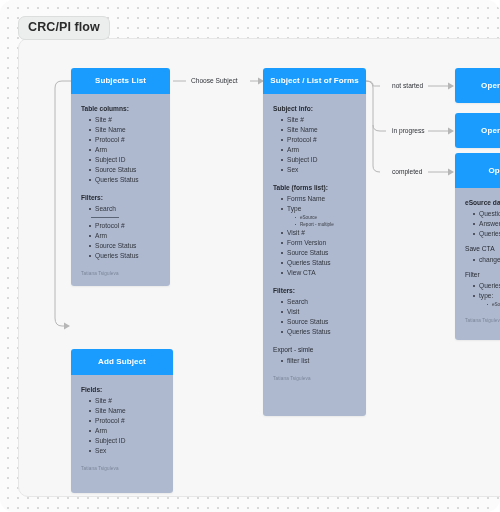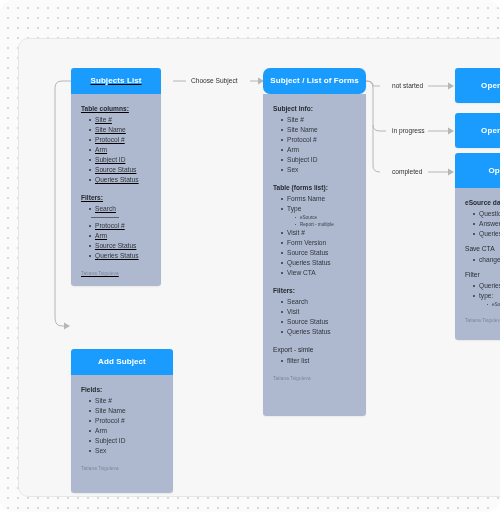--- a/index.html
+++ b/index.html
@@ -168,30 +168,30 @@
   .edge-label {
     position: absolute;
     z-index: 12;
     font-size: 6.6px;
     color: #2f3237;
     white-space: nowrap;
     line-height: 1;
   }
 
   
-  #card-subjects-list { left: 71px; top: 68px; width: 90px; text-decoration: underline; }
+  #card-subjects-list { left: 71px; top: 68px; width: 99px; }
   #card-subjects-list .card-head { height: 26px; }
   #card-subjects-list .card-body { min-height: 191px; }
 
   #card-add-subject { left: 71px; top: 313px; width: 102px; margin-top: 36px; }
   #card-add-subject .card-head { height: 26px; }
   #card-add-subject .card-body { min-height: 118px; }
 
   #card-subject-forms { left: 263px; top: 68px; width: 103px; }
-  #card-subject-forms .card-head { height: 26px; border-radius: 7px; }
+  #card-subject-forms .card-head { height: 26px; }
   #card-subject-forms .card-body { min-height: 322px; }
 
   #card-open-iframe-1 { left: 455px; top: 68px; width: 110px; }
   #card-open-iframe-1 .card-head { height: 35px; }
 
   #card-open-iframe-2 { left: 455px; top: 113px; width: 110px; }
   #card-open-iframe-2 .card-head { height: 35px; }
 
   #card-open-the-form { left: 455px; top: 153px; width: 110px; }
   #card-open-the-form .card-head { height: 35px; }
@@ -199,20 +199,23 @@
 
   .card-head.multiline { text-align: center; }
 </style>
 </head>
 <body>
 
 <div id="app">
 
   <div class="frame"></div>
 
+  <div class="board-title">
+    <span>CRC/PI flow</span>
+  </div>
 
   <svg class="wires" viewBox="0 0 500 512">
 
     <line x1="173" y1="81" x2="186" y2="81"></line>
     <line x1="250" y1="81" x2="258" y2="81"></line>
     <polygon points="258,77.5 264,81 258,84.5"></polygon>
 
     <path d="M71,81 L62,81 Q55,81 55,88 L55,318 Q55,326 62,326 L64,326"></path>
     <polygon points="64,322.5 70,326 64,329.5"></polygon>
 

